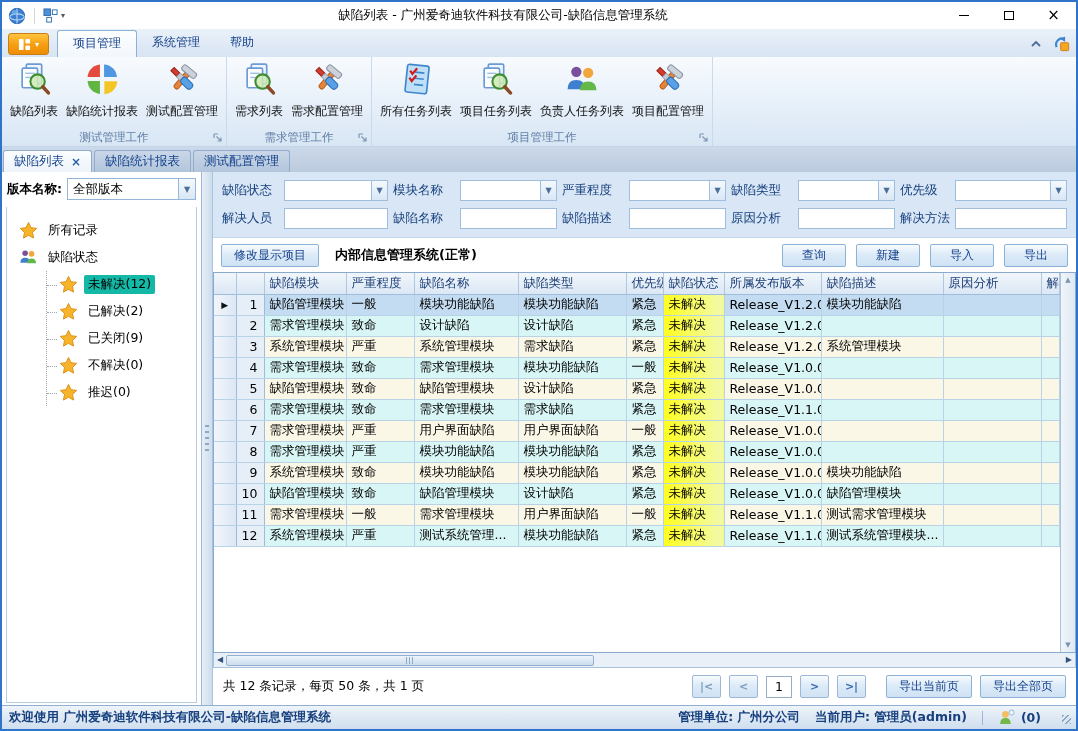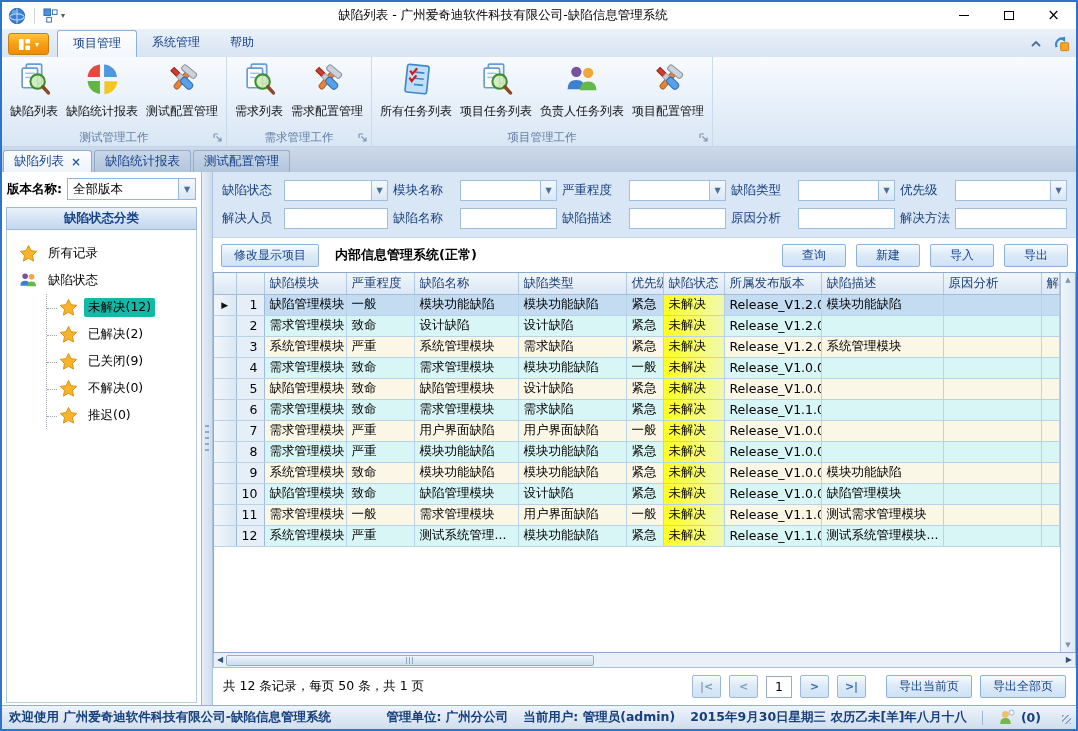--- a/index.html
+++ b/index.html
@@ -352,21 +352,20 @@
   <div class="main">
 
     <div class="sidebar">
       <div class="version-row">
         <label>版本名称:</label>
         <span class="select-box">
           <span class="sel-text">全部版本</span>
           <span class="sel-btn">▼</span>
         </span>
       </div>
-      <div class="side-header">缺陷状态分类</div>
       <div class="tree" id="tree">
           <div class="titem">
             <span class="ticon">
               <svg viewBox="0 0 20 20">
                 <path d="M10 1.5 L12.6 7 L18.6 7.8 L14.2 12 L15.3 18 L10 15.1 L4.7 18 L5.8 12 L1.4 7.8 L7.4 7 Z" fill="#f7b32a" stroke="#d98f12"></path>
               </svg>
             </span>
             <span class="tlabel">所有记录</span>
           </div>
           <div class="titem">
@@ -717,21 +716,20 @@
       </div>
 
     </div>
   </div>
 
   <div class="statusbar">
     <span>欢迎使用 广州爱奇迪软件科技有限公司-缺陷信息管理系统</span>
     <span class="sb-right">
       <span>管理单位: 广州分公司</span>
       <span>当前用户: 管理员(admin)</span>
-      <span>2015年9月30日星期三 农历乙未[羊]年八月十八</span>
       <span class="sb-sep"></span>
       <span class="sb-person">
         <svg viewBox="0 0 16 16">
             <circle cx="7" cy="5" r="3.2" fill="#f2c063"></circle>
             <path d="M2 14 q0 -5.5 5 -5.5 q5 0 5 5.5 z" fill="#74b84a"></path>
             <circle cx="12.8" cy="3.3" r="2.4" fill="#eaf4fb" stroke="#8fb0d2" stroke-width="0.8"></circle>
           </svg>
       </span>
       <span class="sb-badge">(0)</span>
       <span class="sb-grip"></span>

